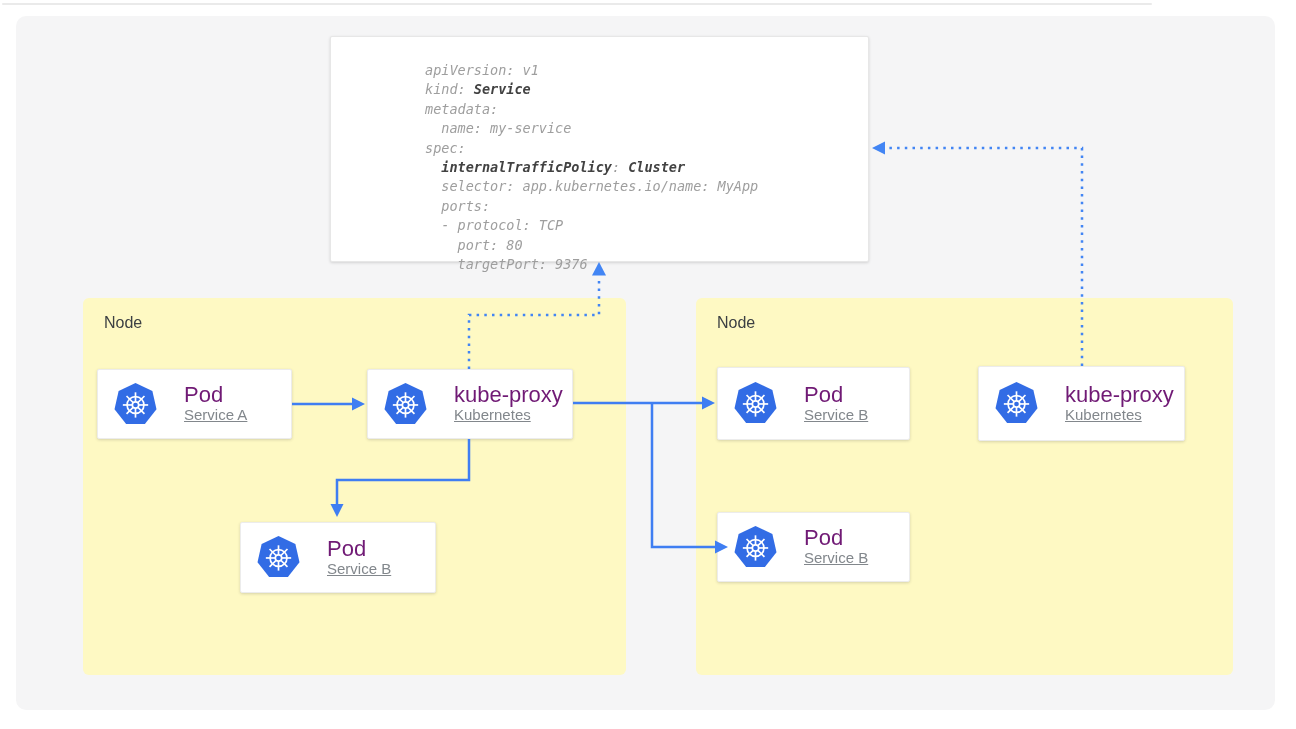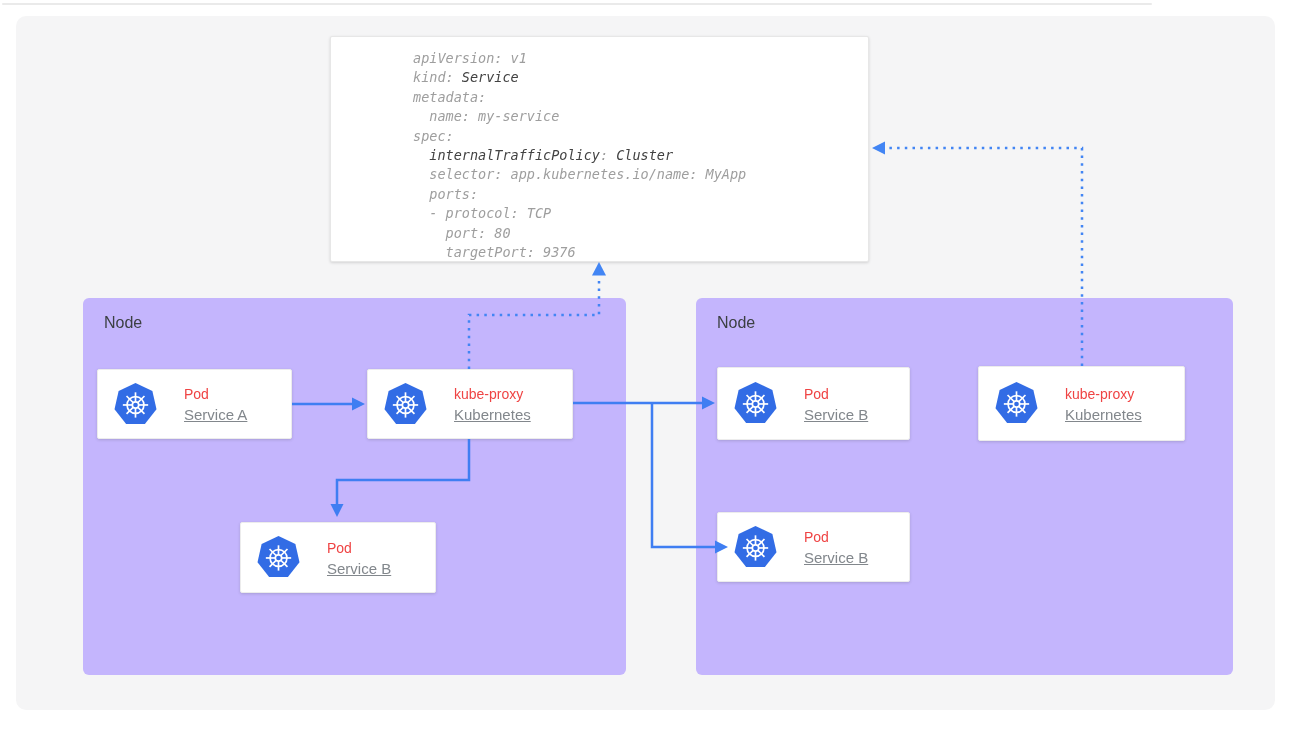--- a/index.html
+++ b/index.html
@@ -1,42 +1,42 @@
 <!DOCTYPE html>
 <html><head>
 <meta charset="utf-8">
 <style>
   html,body { margin:0; padding:0; background:#ffffff; }
   body { font-family:"Liberation Sans", sans-serif; }
   .page { position:relative; width:1296px; height:729px; background:#ffffff; overflow:hidden; }
   .top-divider { position:absolute; left:2px; top:3px; width:1150px; height:2px; background:#eaeaea; border-radius:1px; }
   .panel { position:absolute; left:16px; top:16px; width:1259px; height:694px; background:#f5f5f6; border-radius:10px; }
 
-  .node { position:absolute; background:#c4b5fd; border-radius:6px; }
+  .node { position:absolute; background:#fef9c3; border-radius:6px; }
   .node-left  { left:67px;  top:282px; width:543px; height:377px; }
   .node-right { left:680px; top:282px; width:537px; height:377px; }
   .node-label { position:absolute; left:21px; top:16px; font-size:16px; color:#3c4043; }
 
   .yaml-card { position:absolute; left:330px; top:36px; width:539px; height:226px;
                background:#ffffff; border:1px solid #e7e7e7; border-radius:2px;
                box-shadow:0 1px 3px rgba(0,0,0,.14); box-sizing:border-box; }
-  .yaml { margin:0; padding:12px 0 0 82px; font-family:"DejaVu Sans Mono", monospace;
+  .yaml { margin:12px; padding:12px 0 0 82px; font-family:"DejaVu Sans Mono", monospace;
           font-style:italic; font-size:13.5px; line-height:19.4px; color:#9e9e9e; white-space:pre; }
-  .yaml .b { font-weight:normal; color:#424242; }
+  .yaml .b { font-weight:bold; color:#424242; }
 
   .card { position:absolute; background:#ffffff; border:1px solid #ececec; border-radius:2px;
           box-shadow:0 1px 3px rgba(60,64,67,.20); box-sizing:border-box;
           display:flex; align-items:center; padding-left:15px; gap:26px; }
   .card-pod-a        { left:97px;  top:369px; width:195px; height:70px; }
   .card-kp-left      { left:367px; top:369px; width:206px; height:70px; }
   .card-pod-b-left   { left:240px; top:522px; width:196px; height:71px; }
   .card-pod-b-r1     { left:717px; top:367px; width:193px; height:73px; }
   .card-pod-b-r2     { left:717px; top:512px; width:193px; height:70px; }
   .card-kp-right     { left:978px; top:366px; width:207px; height:75px; }
-  .card-title    { font-size:14px; color:#ef4444; line-height:21px; }
+  .card-title    { font-size:22px; color:#701a75; line-height:21px; }
   .card-subtitle { font-size:15px; color:#82878c; line-height:19px;text-decoration:underline; }
   .k8s-logo { width:45px; height:45px; flex:0 0 45px; }
   .k8s-logo svg { display:block; }
 
   .arrows { position:absolute; left:0; top:0; width:1296px; height:729px; pointer-events:none; }
 </style>
 </head>
 <body>
 
 <div class="page">

